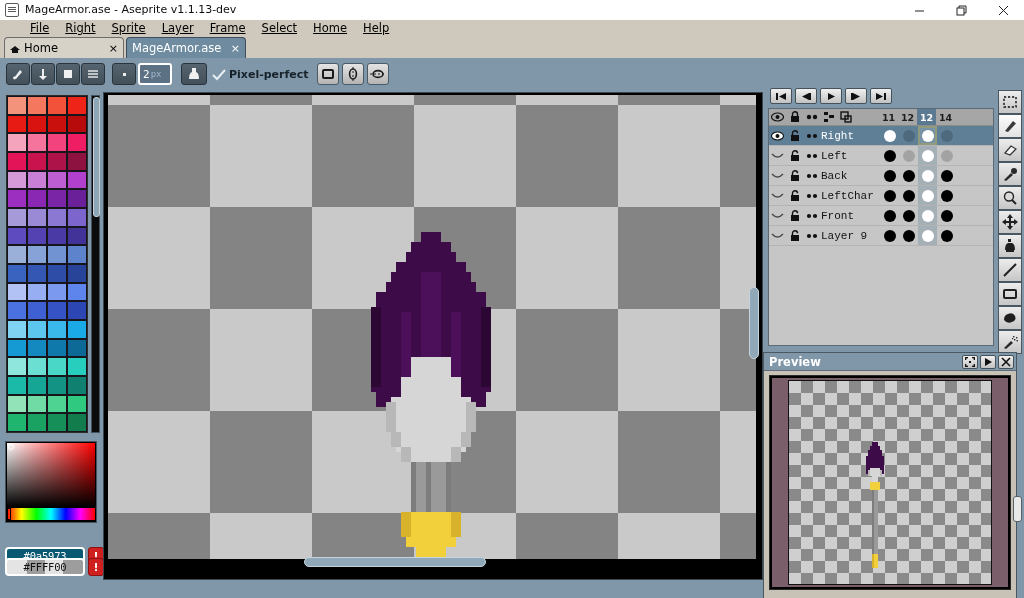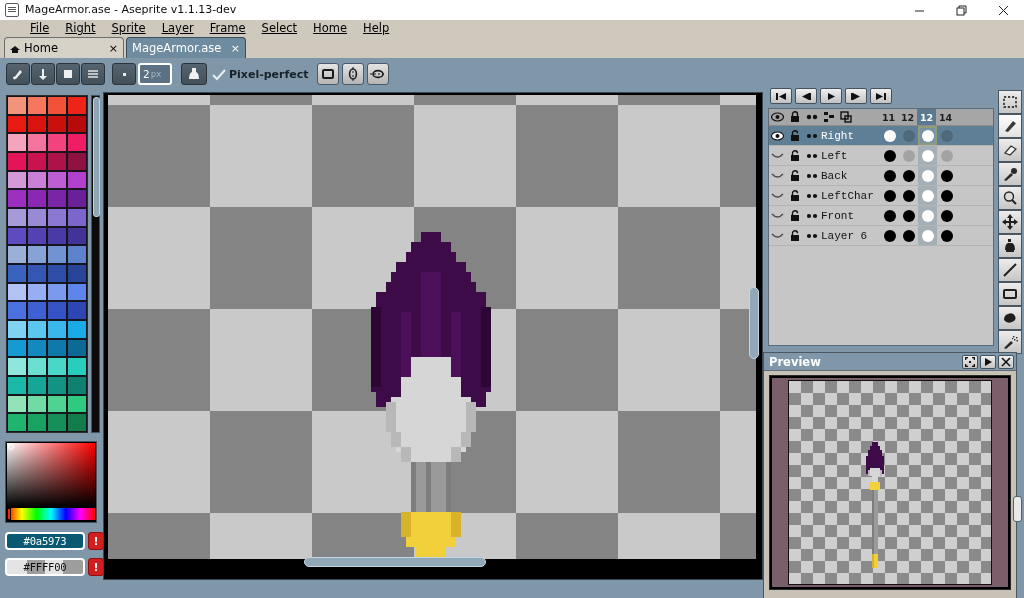--- a/index.html
+++ b/index.html
@@ -376,21 +376,21 @@
 
   <div class="picker">
     <div class="sv">
       <span class="cursor"></span>
     </div>
     <div class="hue">
       <span class="cursor"></span>
     </div>
   </div>
 
-  <div class="hexrow" style="top:532px">
+  <div class="hexrow" style="top:547px">
     <div class="hexfield" id="fg-field" style="background: rgb(10, 89, 115); color: rgb(255, 255, 255);">
       <span>#0a5973</span>
     </div>
     <div class="warn">!</div>
   </div>
 
   <div class="hexrow" style="top:558px">
     <div class="hexfield" id="bg-field" style="background: linear-gradient(90deg, rgb(228, 228, 228) 0px, rgb(228, 228, 228) 26%, rgb(157, 157, 157) 26%, rgb(157, 157, 157) 50%, rgb(228, 228, 228) 50%, rgb(228, 228, 228) 74%, rgb(157, 157, 157) 74%, rgb(157, 157, 157) 100%); color: rgb(17, 17, 17);">
       <span>#FFFF00</span>
     </div>
@@ -726,21 +726,21 @@
                 <path d="M2.5 5 V3.2 a2.5 2.5 0 0 1 5 0" fill="none" stroke="#111" stroke-width="1.4"></path>
                 <rect x="1" y="5" width="8" height="6" fill="#111"></rect>
               </svg>
             </div>
             <div class="lcell">
               <svg width="14" height="8" viewBox="0 0 14 8">
                 <circle cx="4" cy="4" r="2.1" fill="#111"></circle>
                 <circle cx="10" cy="4" r="2.1" fill="#111"></circle>
               </svg>
             </div>
-            <div class="lname">Layer 6</div>
+            <div class="lname">Layer 9</div>
             <div class="lframes">
               <div class="fcell">
                 <span class="dot "></span>
               </div>
               <div class="fcell">
                 <span class="dot "></span>
               </div>
               <div class="fcell col-cur">
                 <span class="dot white"></span>
               </div>

